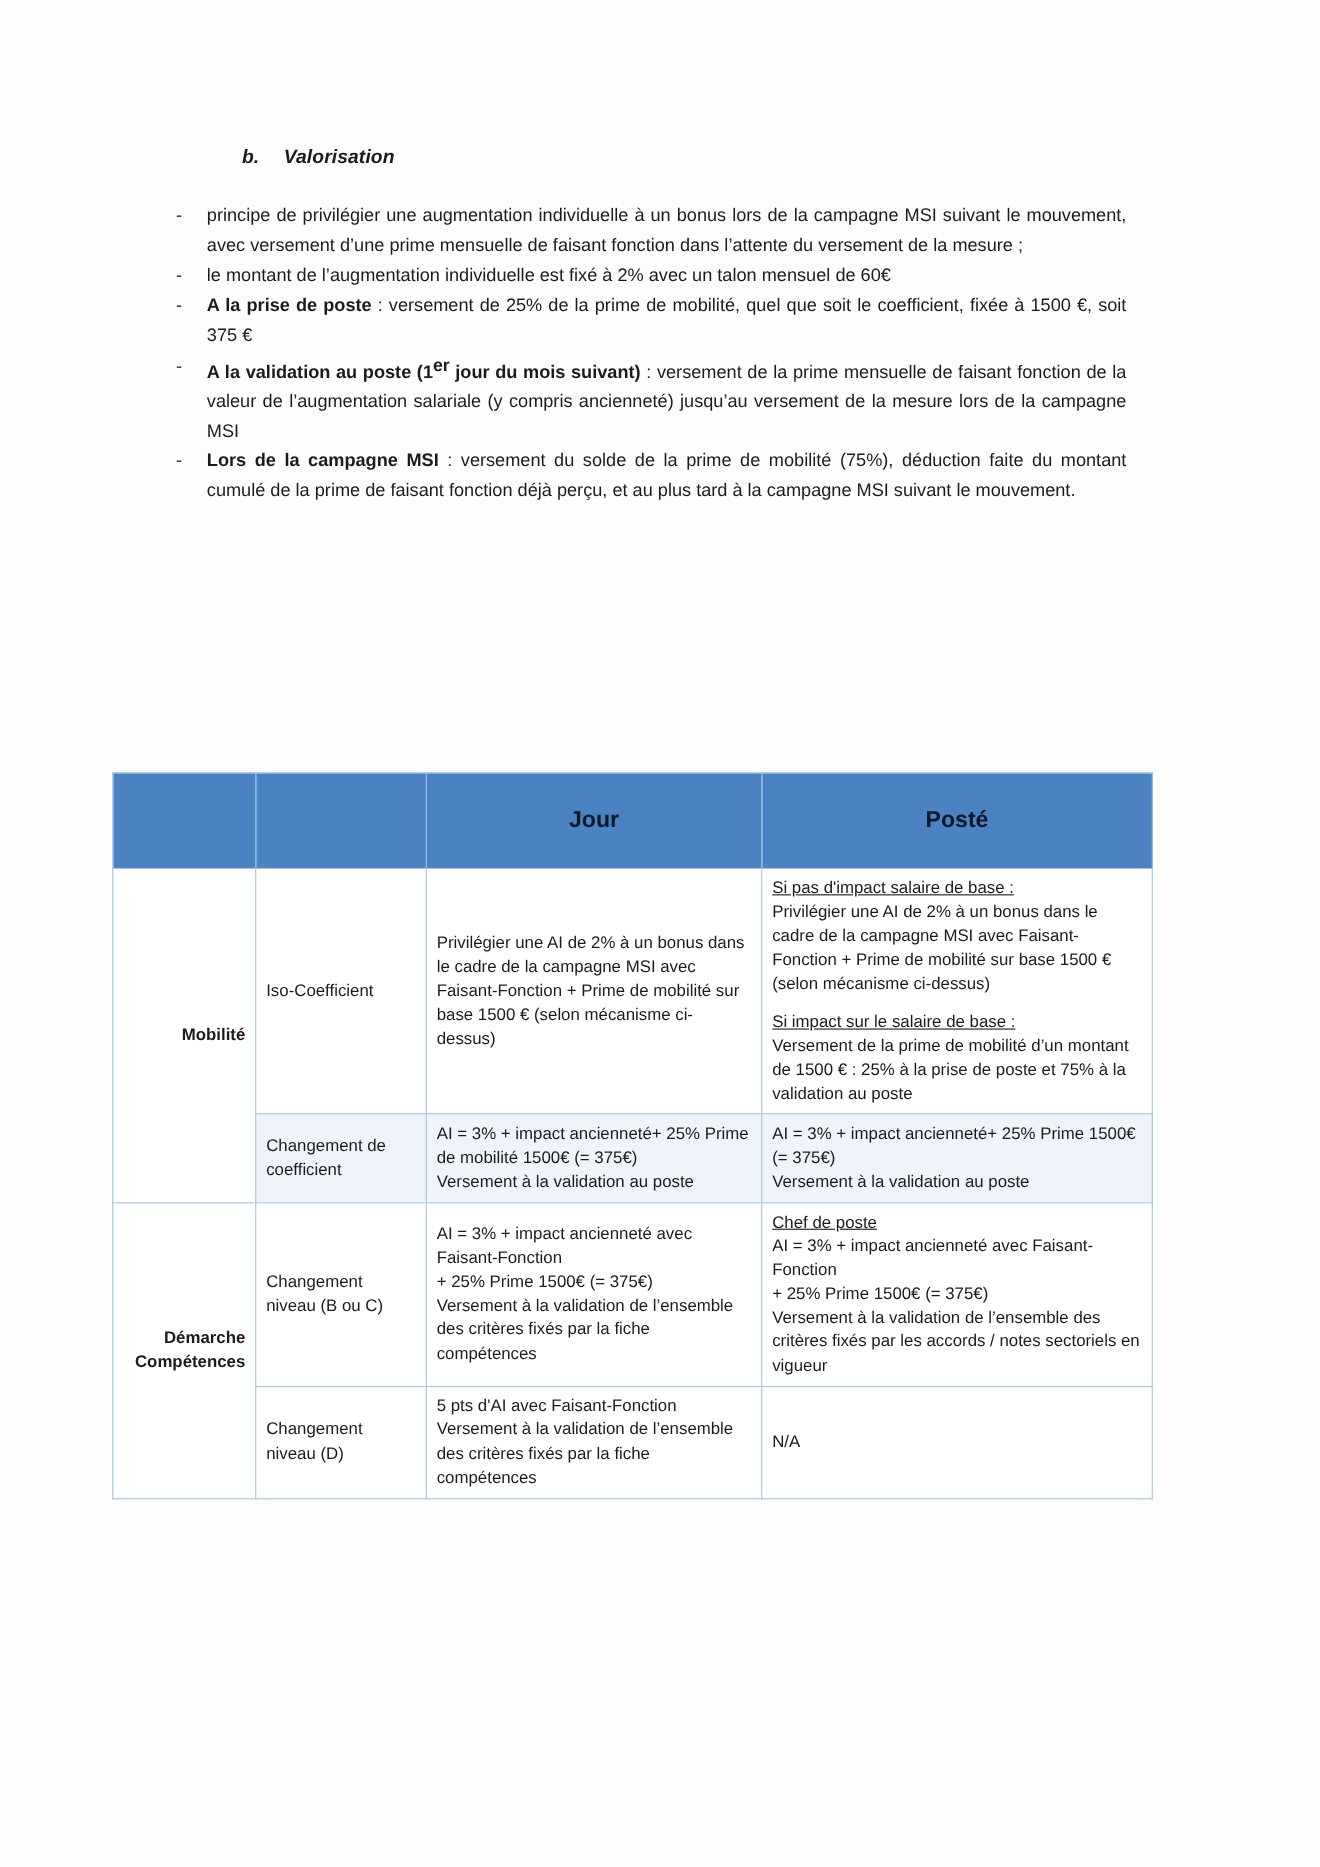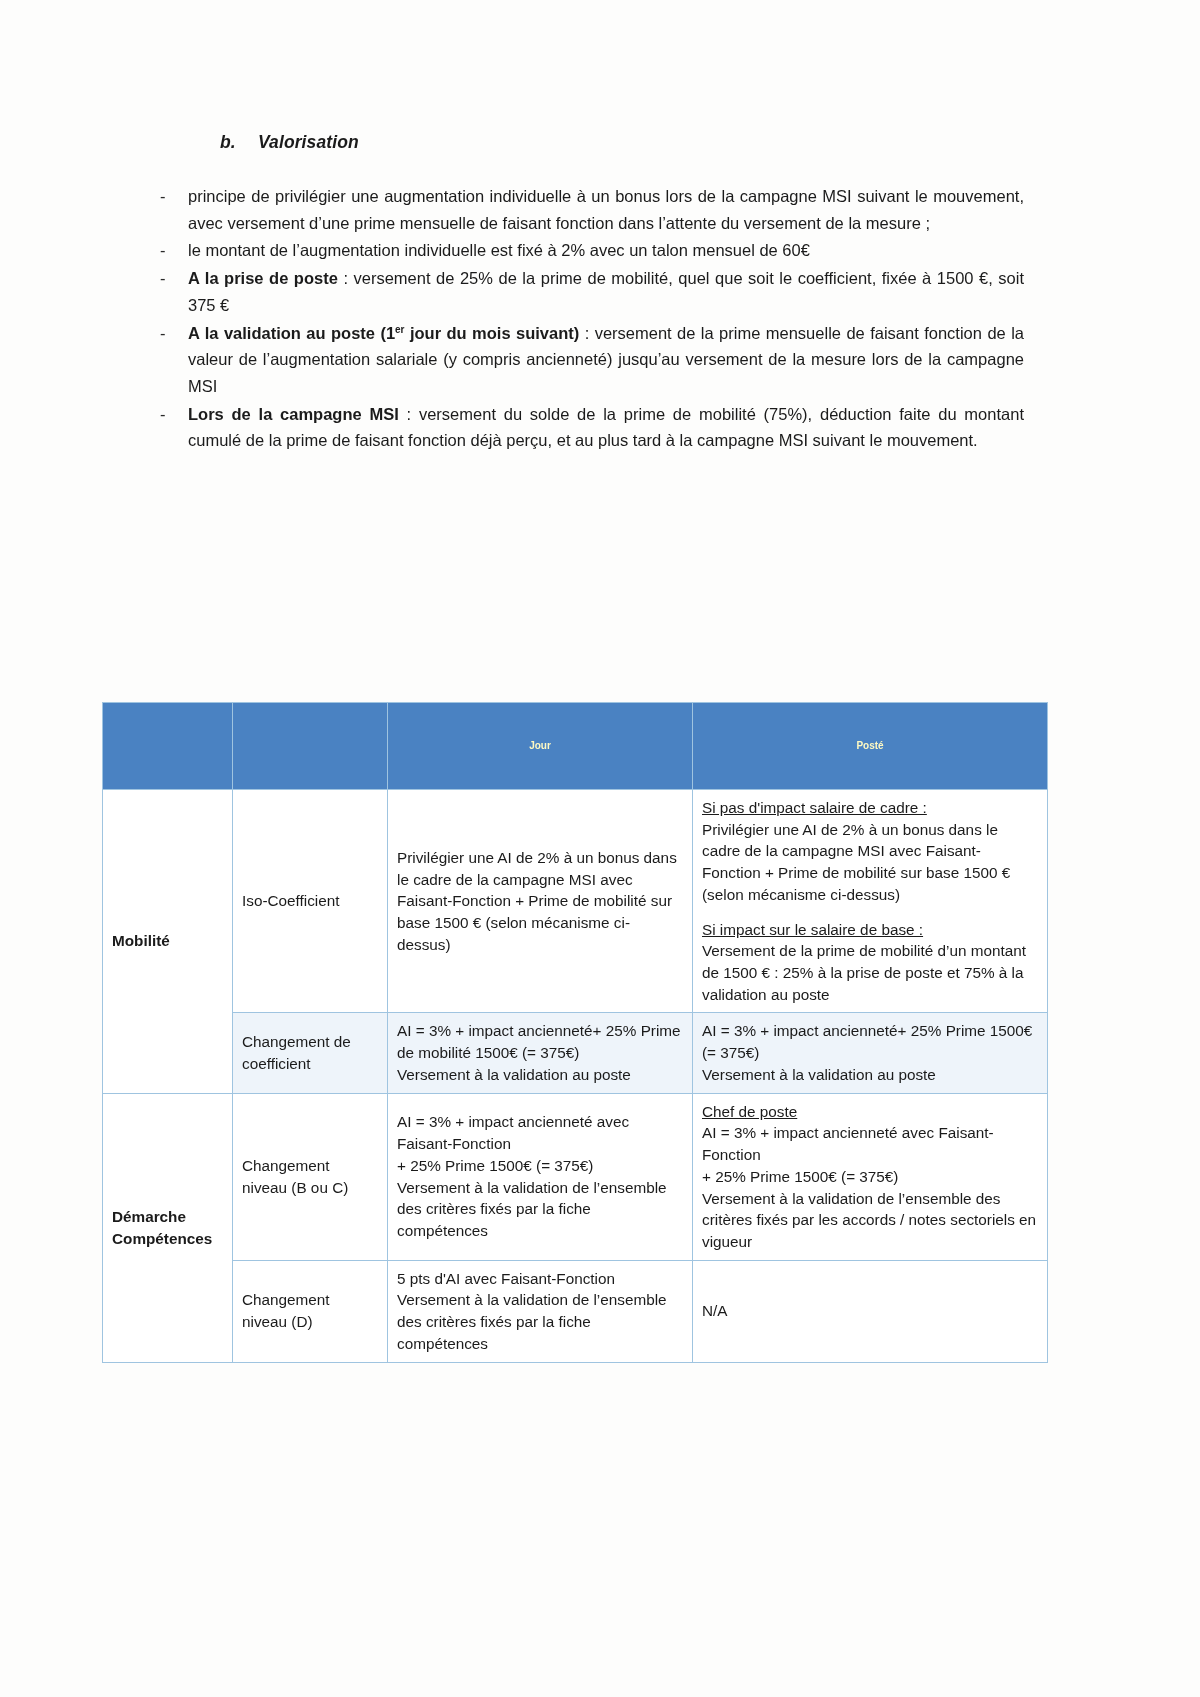--- a/index.html
+++ b/index.html
@@ -67,21 +67,21 @@
 
   .para {
     font-size: 16.5px;
     line-height: 1.62;
     margin: 24px 0 4px 0;
     text-align: justify;
   }
   .para.tight { margin-top: 26px; }
 
   b, strong { font-weight: bold; }
-  .sup { font-size: 10px; vertical-align: super; }
+  .sup { font-size: 16px; vertical-align: super; }
 
   
   .tbl-wrap {
     position: absolute;
     left: 102px;
     top: 702px;
     width: 945px;
   }
   table.matrix {
     border-collapse: collapse;
@@ -96,31 +96,31 @@
 
   table.matrix th, table.matrix td {
     border: 1px solid #9fc4e0;
     vertical-align: middle;
     padding: 7px 9px;
     font-size: 15.3px;
     line-height: 1.42;
   }
   table.matrix thead th {
     background: #4a82c2;
-    color: #fef9c3;
+    color: #0f172a;
     font-weight: bold;
-    font-size: 10px;
+    font-size: 21px;
     height: 72px;
     text-align: center;
     border: 1px solid #9fc4e0;
     vertical-align: middle;
   }
   td.rowhead {
     font-weight: bold;
-    text-align: left;
+    text-align: right;
     padding-left: 10px;
     font-size: 15.6px;
   }
   td.subhead {
     text-align: left;
     font-size: 15.3px;
     margin-top: 35px;
   }
   td.cell { text-align: left; }
   td.shade { background: #eef4fa; }
@@ -193,21 +193,21 @@
           <th>Posté</th>
         </tr>
       </thead>
       <tbody>
 
         <tr>
           <td class="rowhead plain" rowspan="2">Mobilité</td>
           <td class="subhead plain">Iso-Coefficient</td>
           <td class="cell plain">Privilégier une AI de 2% à un bonus dans le cadre de la campagne MSI avec Faisant-Fonction + Prime de mobilité sur base 1500 € (selon mécanisme ci-dessus)</td>
           <td class="cell plain">
-            <span class="u">Si pas d'impact salaire de cadre :</span><br>
+            <span class="u">Si pas d'impact salaire de base :</span><br>
             <span>Privilégier une AI de 2% à un bonus dans le cadre de la campagne MSI avec Faisant-Fonction + Prime de mobilité sur base 1500 € (selon mécanisme ci-dessus)</span>
             <span class="gap"></span>
             <span class="u">Si impact sur le salaire de base :</span><br>
             <span>Versement de la prime de mobilité d’un montant de 1500 € : 25% à la prise de poste et 75% à la validation au poste</span>
           </td>
         </tr>
 
         <tr>
           <td class="subhead shade">Changement de coefficient</td>
           <td class="cell shade nowrapline">AI = 3% + impact ancienneté+ 25% Prime de mobilité 1500€ (= 375€)

